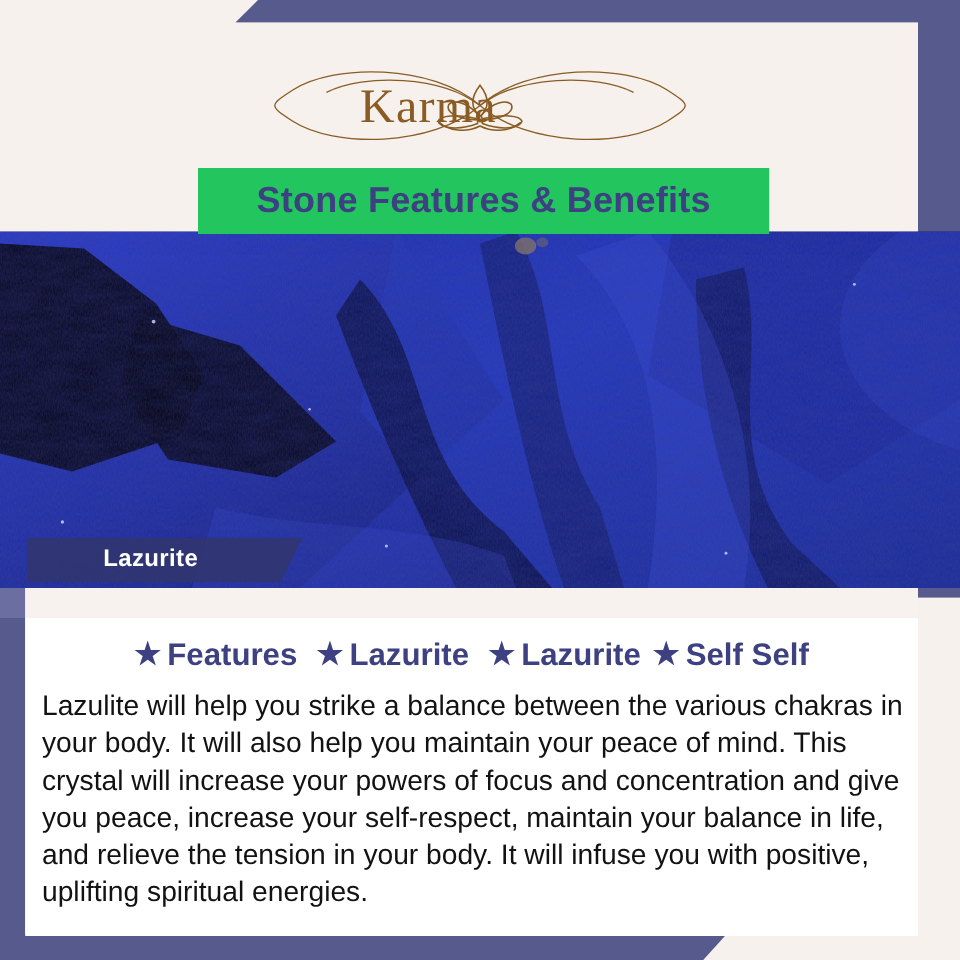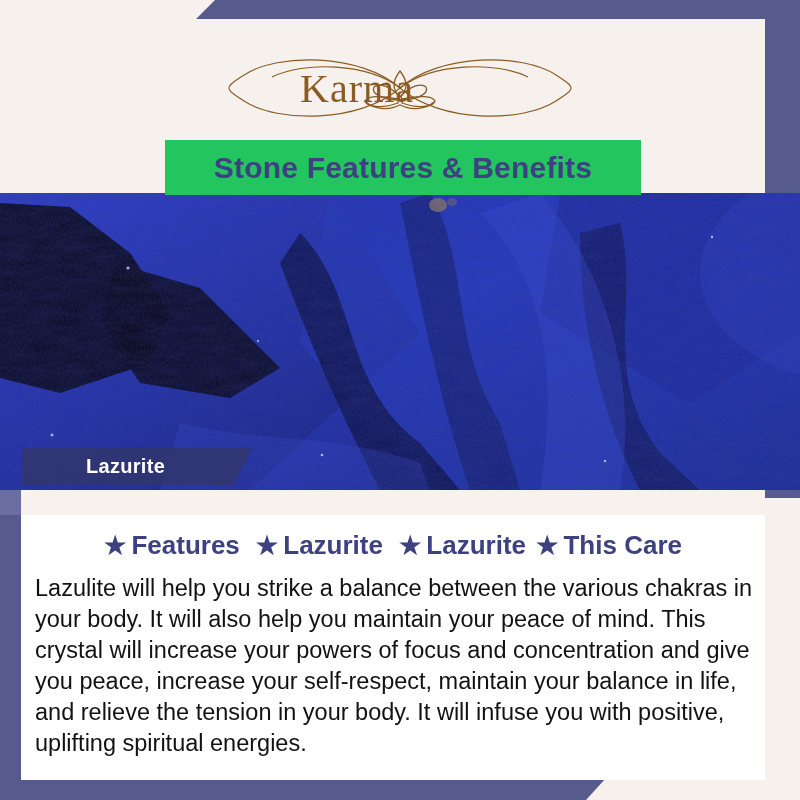--- a/index.html
+++ b/index.html
@@ -232,21 +232,21 @@
       <span class="kw">
         <span class="star">★</span>
         <span>Lazurite</span>
       </span>
       <span class="kw tight">
         <span class="star">★</span>
         <span>Lazurite</span>
       </span>
       <span class="kw tight">
         <span class="star">★</span>
-        <span>This Care</span>
+        <span>Self Self</span>
       </span>
     </div>
 
     <p class="body-text">Lazulite will help you strike a balance between the various chakras in your body. It will also help you maintain your peace of mind. This crystal will increase your powers of focus and concentration and give you peace, increase your self-respect, maintain your balance in life, and relieve the tension in your body. It will infuse you with positive, uplifting spiritual energies.</p>
   </div>
 
   <div class="title-panel">
     <span class="title-text">Stone Features &amp; Benefits</span>
   </div>
 

